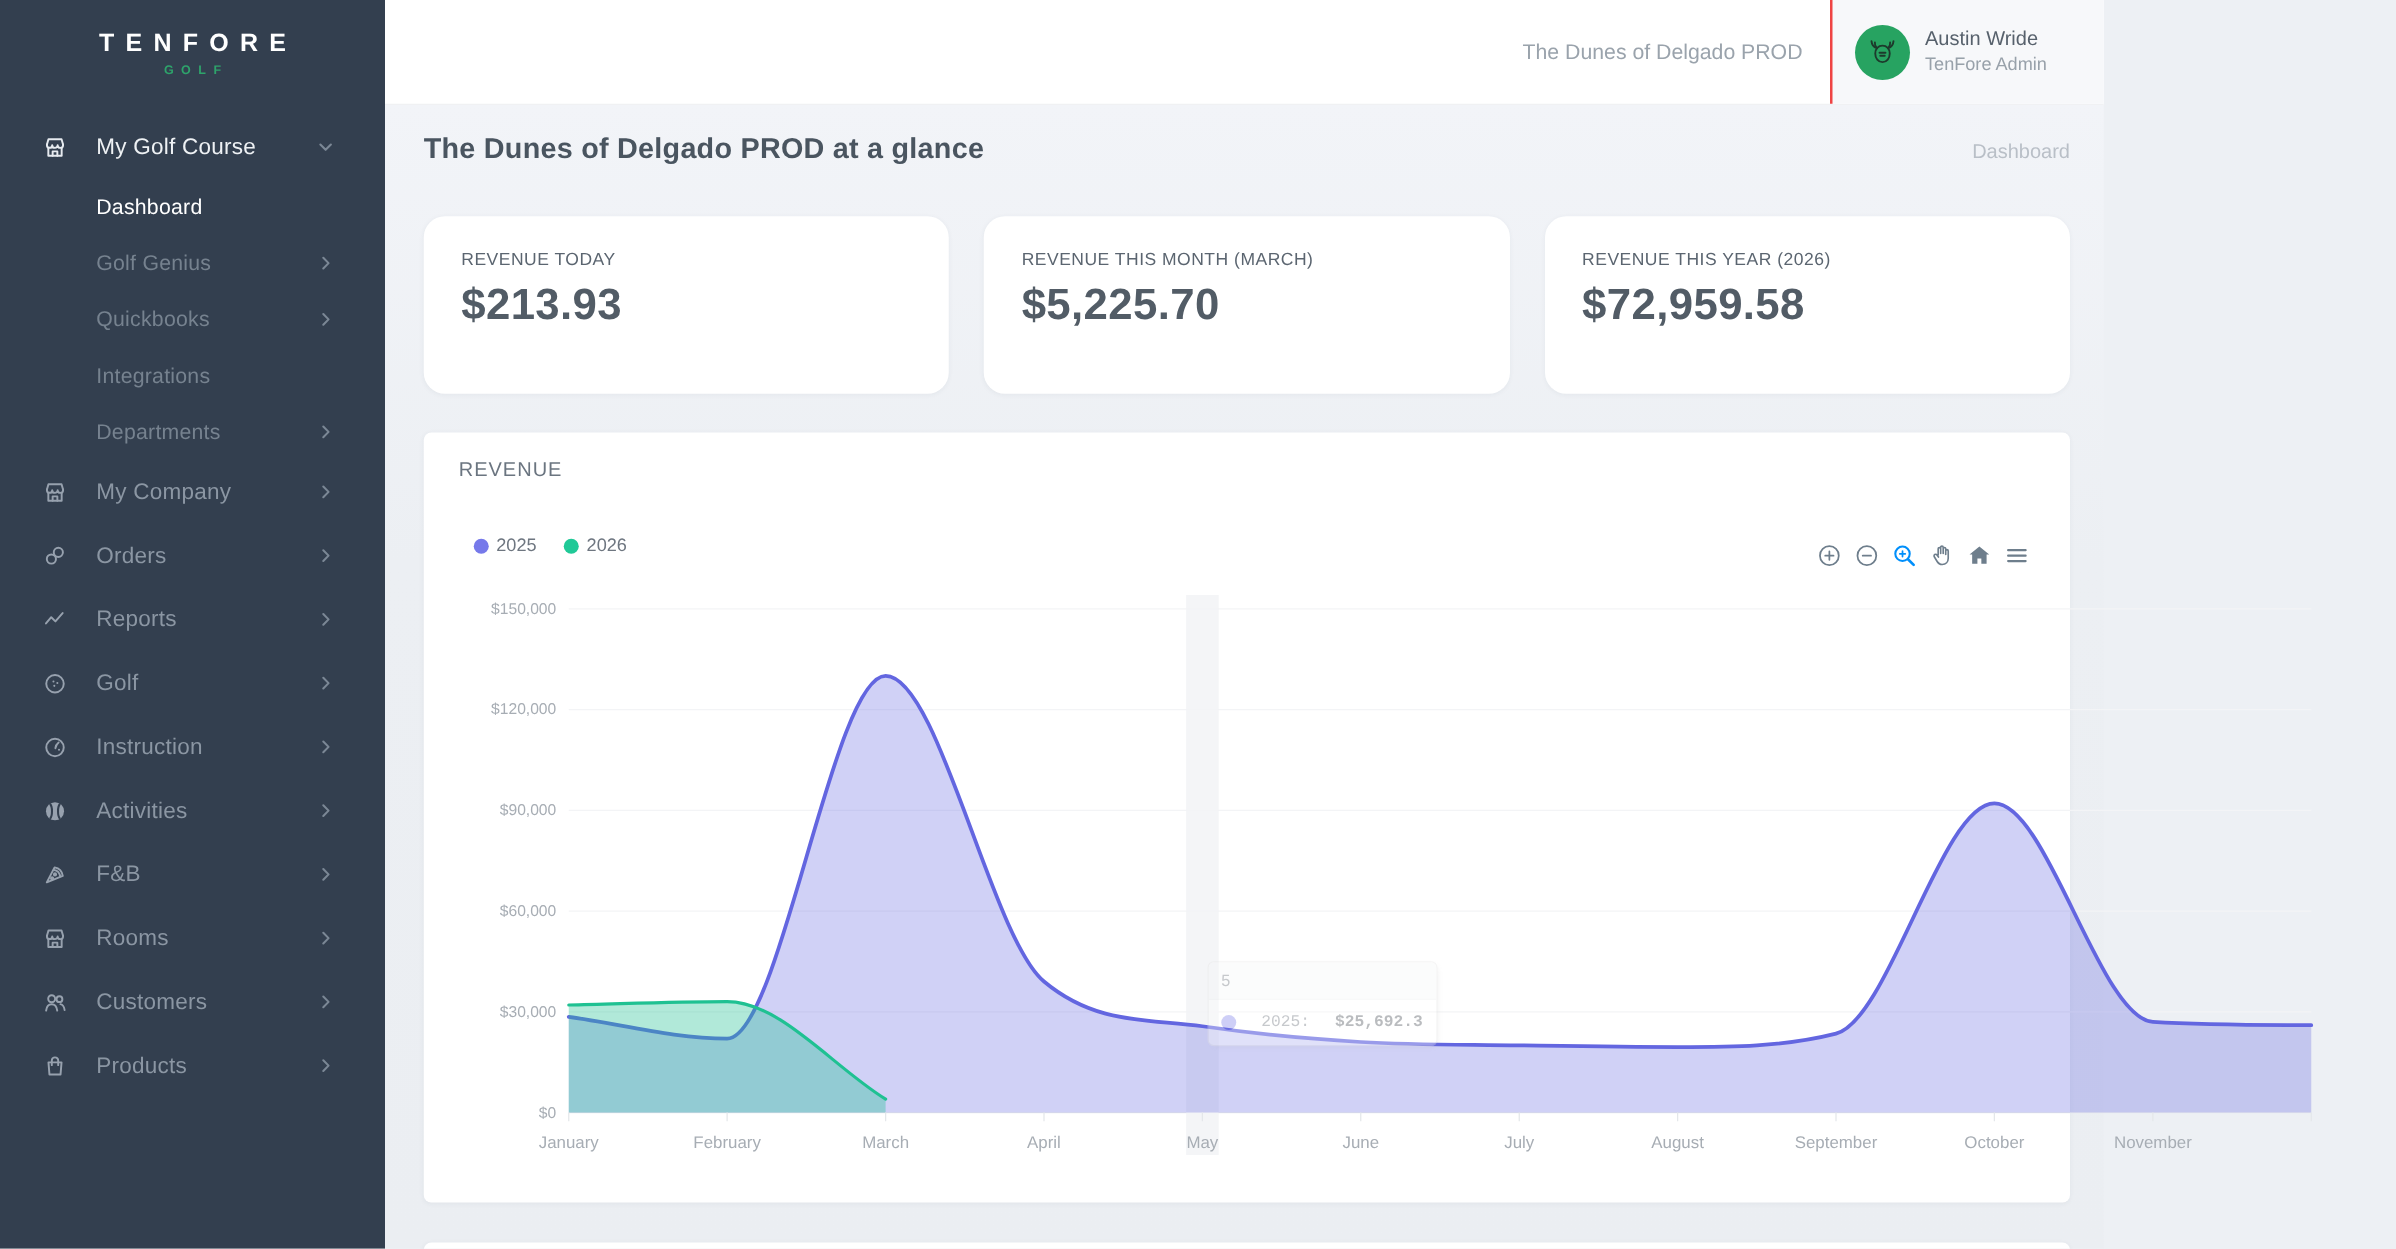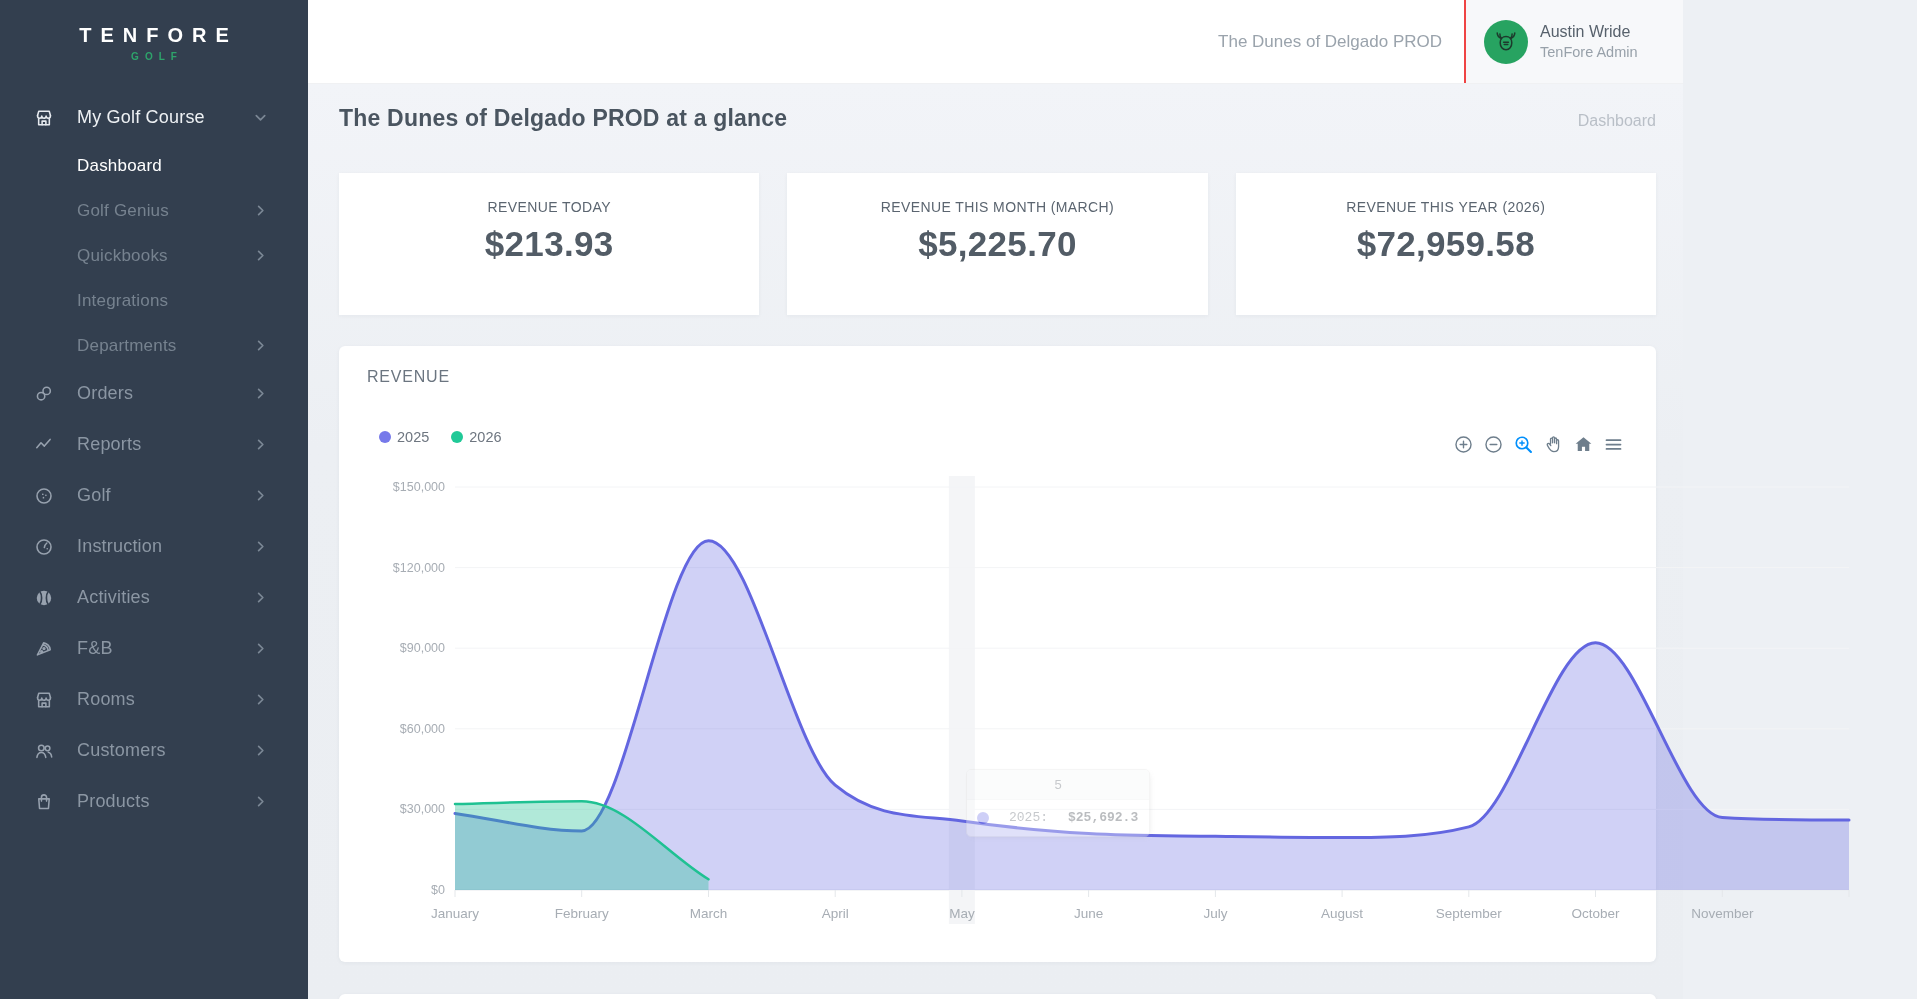--- a/index.html
+++ b/index.html
@@ -28,27 +28,27 @@
   .topbar{position:absolute;left:308px;top:0;right:0;height:83px;background:#ffffff;border-bottom:1px solid #f0f1f3;display:flex;align-items:center;z-index:4;}
   .tb-context{position:absolute;right:241px;font-size:17px;color:#9aa3ac;}
   .user-panel{position:absolute;right:0;top:0;width:217px;height:83px;background:#f7f8fa;border-left:2px solid #ef4444;display:flex;align-items:center;cursor:pointer;}
   .avatar{width:44px;height:44px;border-radius:50%;background:#27a361;margin-left:18px;flex:0 0 auto;display:flex;align-items:center;justify-content:center;}
   .avatar svg{width:34px;height:34px;}
   .user-text{margin-left:12px;line-height:1.25;}
   .user-name{font-size:16px;color:#57616c;}
   .user-role{font-size:14.5px;color:#98a1aa;}
 
   
-  .content{position:absolute;left:308px;top:83px;right:0;bottom:0;background:linear-gradient(180deg,#f2f4f8 0%,#ecEFf3 40%,#ebeef2 100%);text-align:center;}
+  .content{position:absolute;left:308px;top:83px;right:0;bottom:0;background:linear-gradient(180deg,#f2f4f8 0%,#ecEFf3 40%,#ebeef2 100%);}
   .title-row{display:flex;align-items:baseline;justify-content:space-between;margin:22px 27px 0 31px;}
   .page-title{margin:0;font-size:23px;font-weight:600;color:#4a5560;letter-spacing:.2px;}
   .breadcrumb{font-size:16px;color:#b9bfc7;}
 
   .stats-row{display:flex;gap:28px;margin:41px 27px 0 31px;}
-  .stat-card{flex:1;height:142px;background:#ffffff;border-radius:0;box-shadow:0 1px 4px rgba(40,50,70,.05);padding:26px 30px;box-sizing:border-box;}
+  .stat-card{flex:1;height:142px;background:#ffffff;border-radius:17px;box-shadow:0 1px 4px rgba(40,50,70,.05);padding:26px 30px;box-sizing:border-box;}
   .stat-label{font-size:14px;color:#5b6570;letter-spacing:.4px;}
   .stat-value{margin-top:9px;font-size:35px;font-weight:600;color:#525c66;letter-spacing:.3px;}
 
   .chart-card{position:relative;margin:31px 27px 0 31px;height:616px;background:#ffffff;border-radius:6px;box-shadow:0 1px 4px rgba(40,50,70,.05);}
   .chart-title{position:absolute;left:28px;top:22px;font-size:16px;font-weight:500;color:#6b7580;letter-spacing:.8px;}
   .legend{position:absolute;left:40px;top:83px;display:flex;gap:22px;}
   .lg-item{display:flex;align-items:center;gap:6px;font-size:14.5px;color:#6e7680;cursor:pointer;}
   .lg-dot{width:12px;height:12px;border-radius:50%;display:inline-block;}
   .toolbar{position:absolute;right:32px;top:88px;display:flex;gap:9px;align-items:center;}
   .tb-icon{width:21px;height:21px;cursor:pointer;display:flex;}
@@ -117,20 +117,36 @@
           </span>
   </div>
         <div class="side-item sub">
 
     <span class="s-label">Integrations</span>
 
   </div>
         <div class="side-item sub">
 
     <span class="s-label">Departments</span>
+    <span class="s-chev">
+            <svg viewBox="0 0 16 16">
+              <path d="M6 3.5 10.5 8 6 12.5" fill="none" stroke="currentColor" stroke-width="1.8" stroke-linecap="round" stroke-linejoin="round"></path>
+            </svg>
+          </span>
+  </div>
+        <div class="side-item">
+    <span class="s-icon">
+            <svg viewBox="0 0 18 18" fill="none" stroke="currentColor" stroke-width="1.4" stroke-linecap="round" stroke-linejoin="round">
+              <path d="M3.2 6.8 4.3 3h9.4l1.1 3.8"></path>
+              <path d="M3.2 6.8v.5a1.9 1.9 0 0 0 3.8 0 1.9 1.9 0 0 0 3.9 0 1.9 1.9 0 0 0 3.9 0v-.5"></path>
+              <path d="M4.2 9.6V15h9.6V9.6"></path>
+              <path d="M7.3 15v-3.2h3.4V15"></path>
+            </svg>
+          </span>
+    <span class="s-label">My Company</span>
     <span class="s-chev">
             <svg viewBox="0 0 16 16">
               <path d="M6 3.5 10.5 8 6 12.5" fill="none" stroke="currentColor" stroke-width="1.8" stroke-linecap="round" stroke-linejoin="round"></path>
             </svg>
           </span>
   </div>
         <div class="side-item">
     <span class="s-icon">
             <svg viewBox="0 0 18 18" fill="none" stroke="currentColor" stroke-width="1.4" stroke-linecap="round" stroke-linejoin="round">
               <circle cx="6.4" cy="11" r="3.3"></circle>

